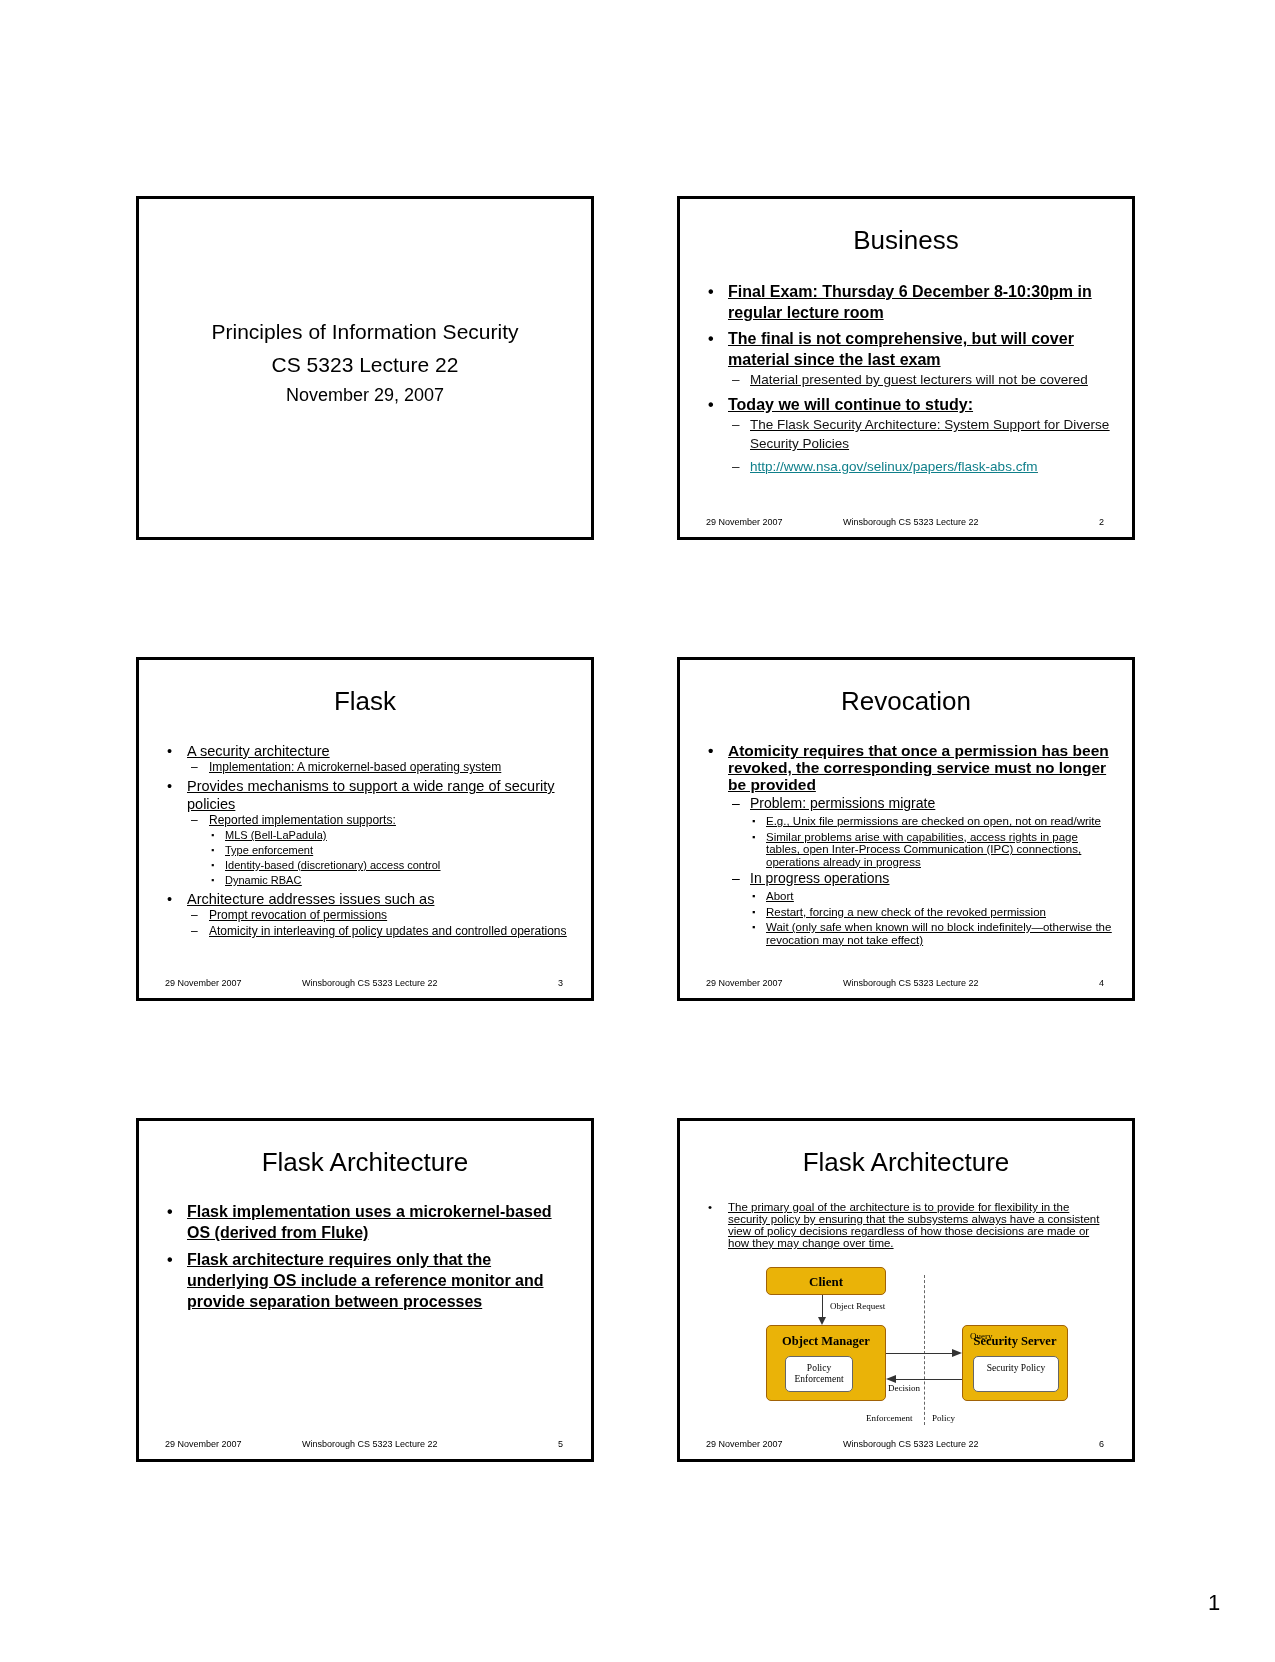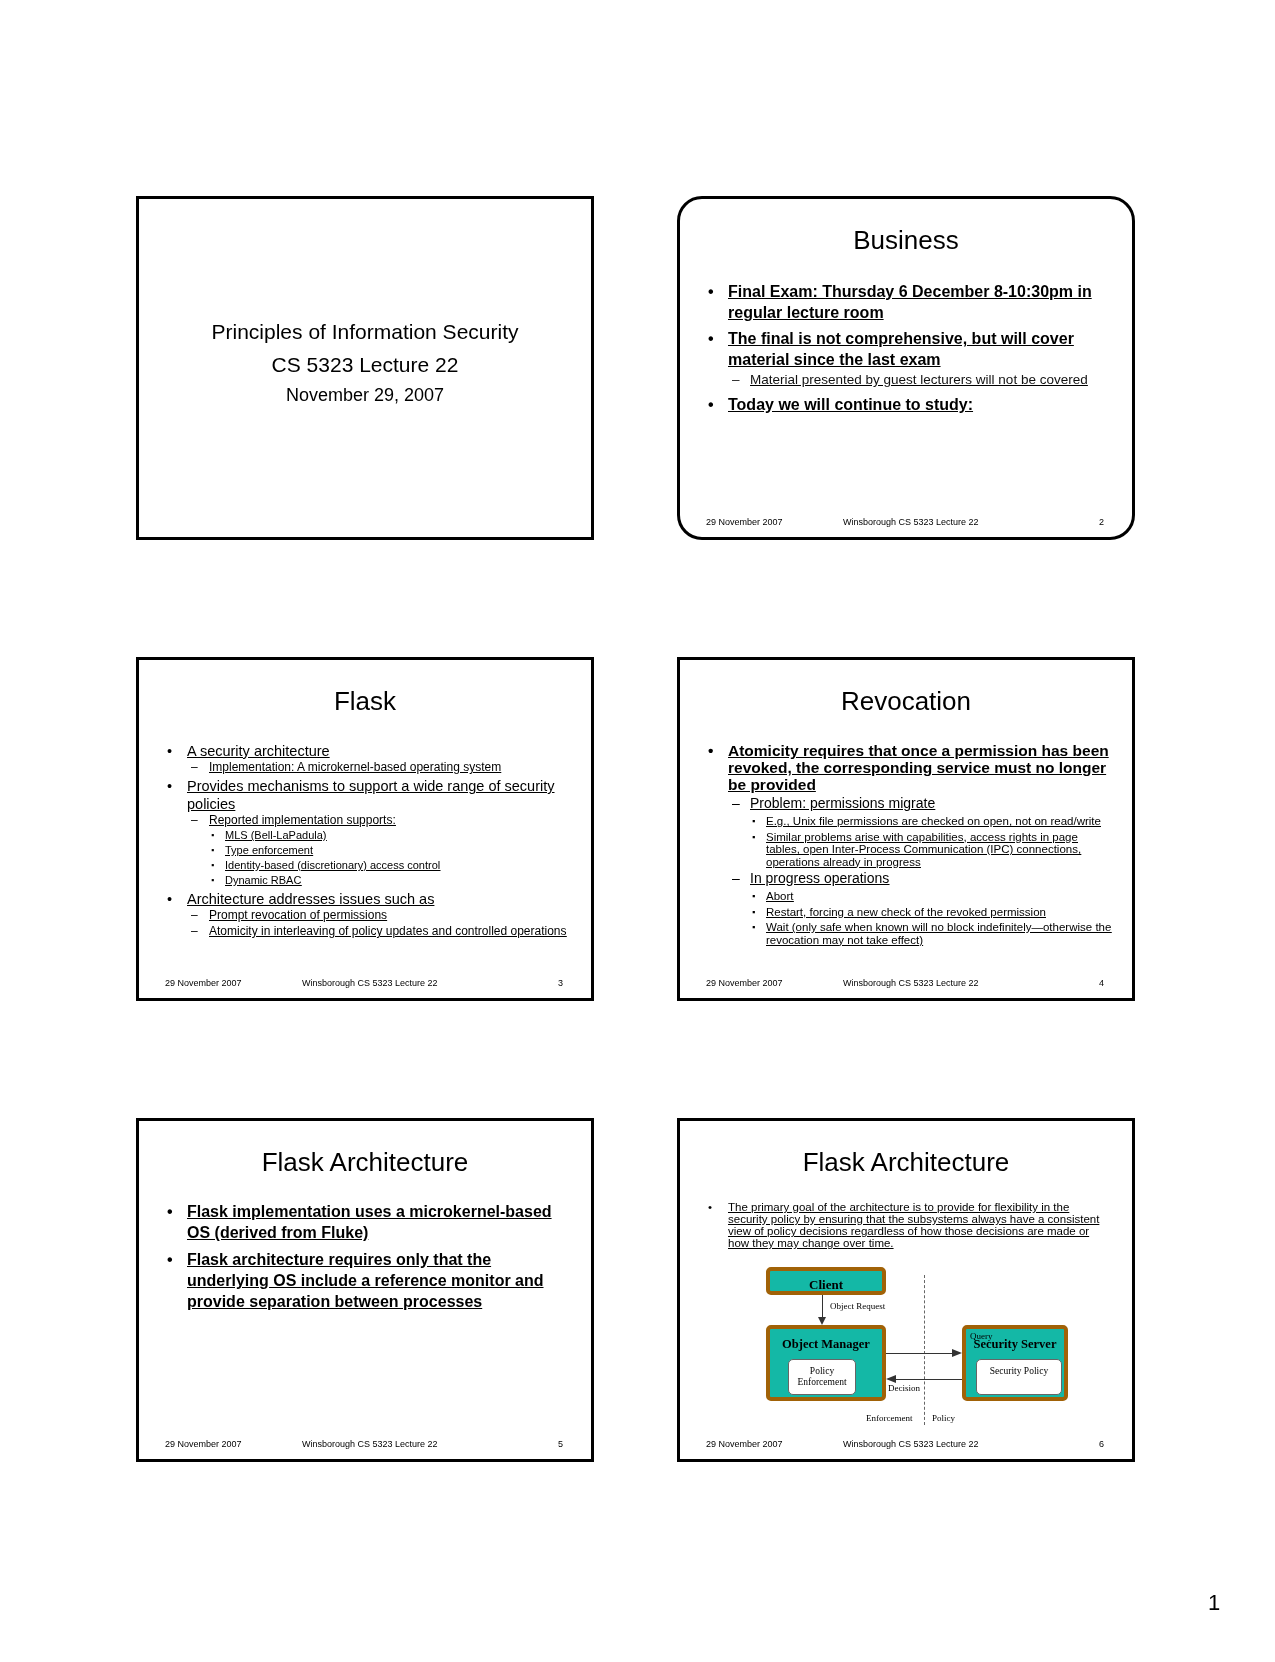--- a/index.html
+++ b/index.html
@@ -1,21 +1,21 @@
 <!DOCTYPE html>
 <html><head>
 <meta charset="utf-8">
 <style>
   html, body { margin:0; padding:0; background:#ffffff; }
   body { width:1275px; height:1662px; position:relative; overflow:hidden;
          font-family:"Liberation Sans", sans-serif; color:#000; }
   .slide { position:absolute; width:458px; height:344px; border:3px solid #000;
            box-sizing:border-box; background:#fff; }
   .s1 { left:136px; top:196px; }
-  .s2 { left:677px; top:196px;border-radius:25px; }
+  .s2 { left:677px; top:196px; }
   .s3 { left:136px; top:657px; }
   .s4 { left:677px; top:657px; }
   .s5 { left:136px; top:1118px; }
   .s6 { left:677px; top:1118px; }
 
   .title { position:absolute; left:0; right:0; top:26px; text-align:center;
            font-size:26px; font-weight:normal; }
   .cover { position:absolute; left:0; right:0; top:116px; text-align:center; }
   .cover .l1 { font-size:21px; line-height:33px; }
   .cover .l2 { font-size:18px; line-height:29px; margin-top:10px; }
@@ -58,21 +58,21 @@
   .s6 .b1 > li { font-size:11.5px; line-height:12px; }
 
   .footer { position:absolute; bottom:10px; left:26px; right:28px; font-size:9px; }
   .footer .date { position:absolute; left:0; bottom:0; }
   .footer .course { position:absolute; left:137px; bottom:0; }
   .footer .num { position:absolute; right:0; bottom:0; }
 
   
   .diagram { position:absolute; left:86px; top:146px; width:310px; height:162px;
              font-family:"Liberation Serif", serif; }
-  .box { position:absolute; background:#14b8a6; border:4px solid #a16207; border-radius:5px;
+  .box { position:absolute; background:#eab308; border:1px solid #a16207; border-radius:5px;
          box-sizing:border-box; text-align:center; }
   .inner { position:absolute; background:#fff; border:1px solid #666; border-radius:5px;
            box-sizing:border-box; text-align:center; font-size:9.5px; line-height:11px; }
   .client { left:0; top:0; width:120px; height:28px; font-size:13px; font-weight:bold; line-height:28px; }
   .objmgr { left:0; top:58px; width:120px; height:76px; }
   .secsrv { left:196px; top:58px; width:106px; height:76px; }
   .boxlabel { font-size:12.5px; font-weight:bold; margin-top:8px; }
   .objmgr .inner { left:18px; top:30px; width:68px; height:36px; padding-top:6px; }
   .secsrv .inner { left:10px; top:30px; width:86px; height:36px; padding-top:6px; }
   .lbl { position:absolute; font-size:9px; white-space:nowrap; }
@@ -103,20 +103,24 @@
   <div class="title">Business</div>
   <div class="body">
     <ul class="b1">
       <li><span>Final Exam: Thursday 6 December 8-10:30pm in regular lecture room</span></li>
       <li><span>The final is not comprehensive, but will cover material since the last exam</span>
         <ul class="b2">
             <li>Material presented by guest lecturers will not be covered</li>
           </ul>
       </li>
       <li><span>Today we will continue to study:</span>
+        <ul class="b2">
+          <li>The Flask Security Architecture: System Support for Diverse Security Policies</li>
+          <li><span class="link">http://www.nsa.gov/selinux/papers/flask-abs.cfm</span></li>
+        </ul>
       </li>
     </ul>
   </div>
   <div class="footer">
     <span class="date">29 November 2007</span>
     <span class="course">Winsborough CS 5323 Lecture 22</span>
     <span class="num">2</span>
   </div>
 </div>
 

